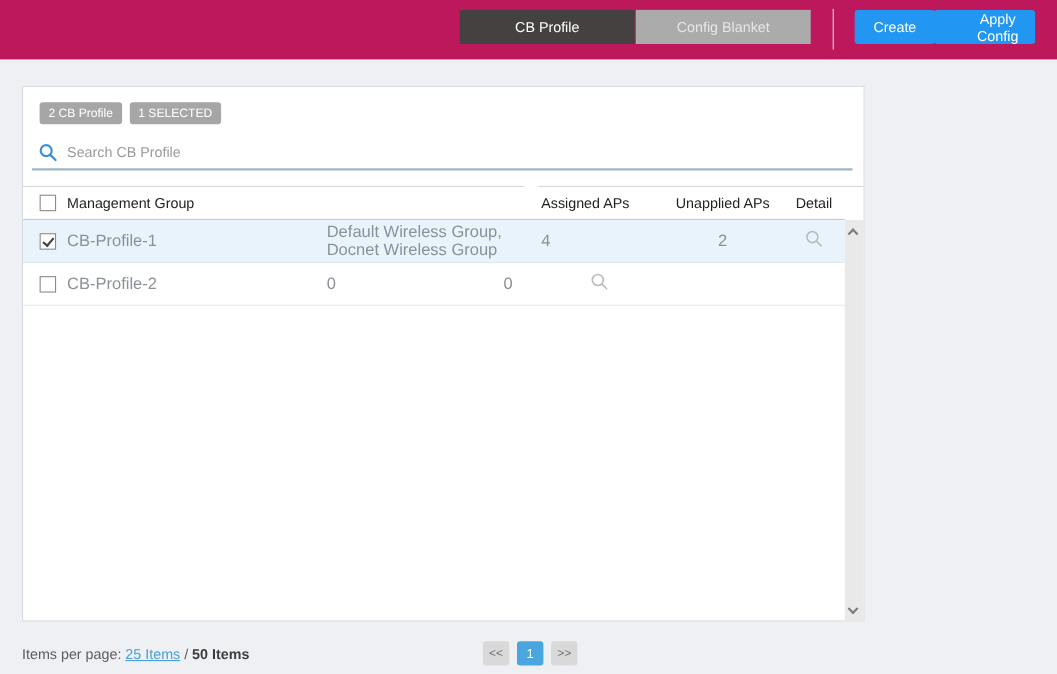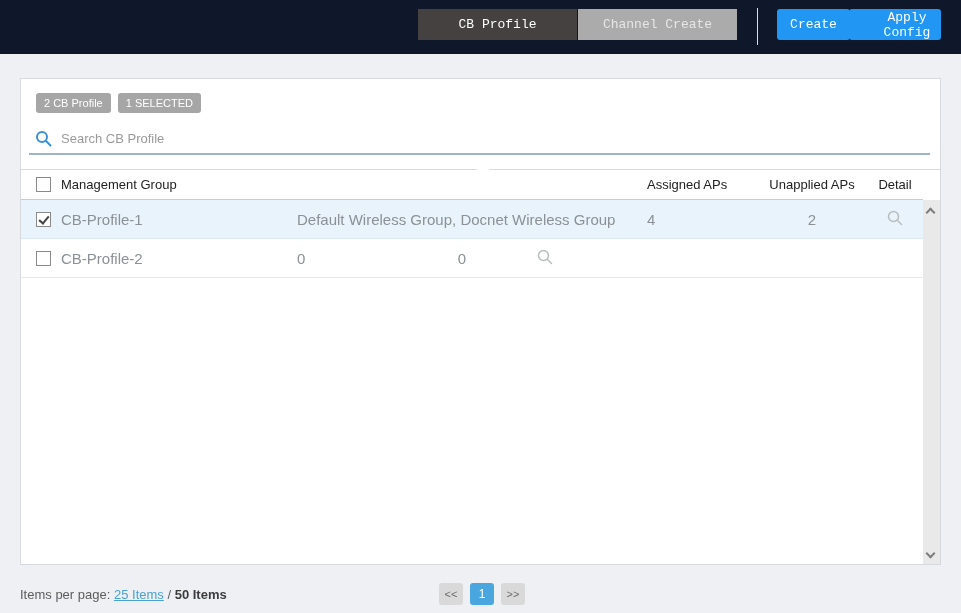--- a/index.html
+++ b/index.html
@@ -6,32 +6,32 @@
   html,body { width:961px; height:613px; }
   body {
     font-family:"Liberation Sans", sans-serif;
     background:#eef0f3;
     position:relative;
     overflow:hidden;
     font-size:13px;
   }
 
   
-  .topbar { position:absolute; top:0; left:0; width:961px; height:54px; background:#0f172a;font-family:Liberation Mono, monospace; }
+  .topbar { position:absolute; top:0; left:0; width:961px; height:54px; background:#be185d; }
   .tabs { position:absolute; left:418px; top:9px; display:flex; }
   .tab { width:159px; height:31px; line-height:31px; text-align:center; font-size:13px; cursor:pointer; }
   .tab.active { background:#454140; color:#ffffff; }
   .tab.inactive { background:#ababab; color:#e6e6e6; margin-left:1px; }
   .topbar-divider { position:absolute; left:757px; top:8px; width:1px; height:37px; background:#dcdcdc; }
   .btn-blue { position:absolute; top:9px; height:31px; background:#2196f3; color:#fff; border:none; border-radius:3px; font-size:13px; font-family:inherit; cursor:pointer; }
   .btn-create { left:777px; width:73px; }
   .btn-apply { left:849px; width:92px;padding-left:24px; }
 
   
-  .card { position:absolute; left:20px; top:78px; width:921px; height:487px; background:#ffffff; border:1px solid #d6dade; }
+  .card { position:absolute; left:20px; top:78px; width:766px; height:487px; background:#ffffff; border:1px solid #d6dade; }
 
   .badges { position:absolute; left:15px; top:14px; display:flex; gap:7px; }
   .badge { background:#a6a6a6; color:#ffffff; font-size:11px; line-height:12px; padding:4px 8px; border-radius:3px; }
 
   .search-row { position:absolute; left:14px; top:46px; right:16px; height:26px; display:flex; align-items:center; }
   .search-row svg { flex:0 0 auto; }
   input.search { border:none; outline:none; flex:1; font-size:13px; margin-left:9px; color:#555; background:transparent; font-family:inherit; }
   input.search::placeholder { color:#9a9a9a; }
   .search-underline { position:absolute; left:8px; right:10px; top:74px; height:2px; background:#9fb4c5; }
 
@@ -82,21 +82,21 @@
   .page-btn { min-width:24px; height:22px; line-height:22px; text-align:center; background:#d9d9d9;
               border-radius:3px; font-size:11px; color:#6b6b6b; cursor:pointer; padding:0 3px; }
   .page-btn.current { background:#4aa6de; color:#ffffff; font-size:12px; }
 </style>
 </head>
 <body>
 
 <div class="topbar">
   <div class="tabs">
     <div class="tab active">CB Profile</div>
-    <div class="tab inactive">Channel Create</div>
+    <div class="tab inactive">Config Blanket</div>
   </div>
   <div class="topbar-divider"></div>
   <button class="btn-blue btn-create">Create</button>
   <button class="btn-blue btn-apply">Apply Config</button>
 </div>
 
 <div class="card">
 
   <div class="badges">
     <span class="badge">2 CB Profile</span>

